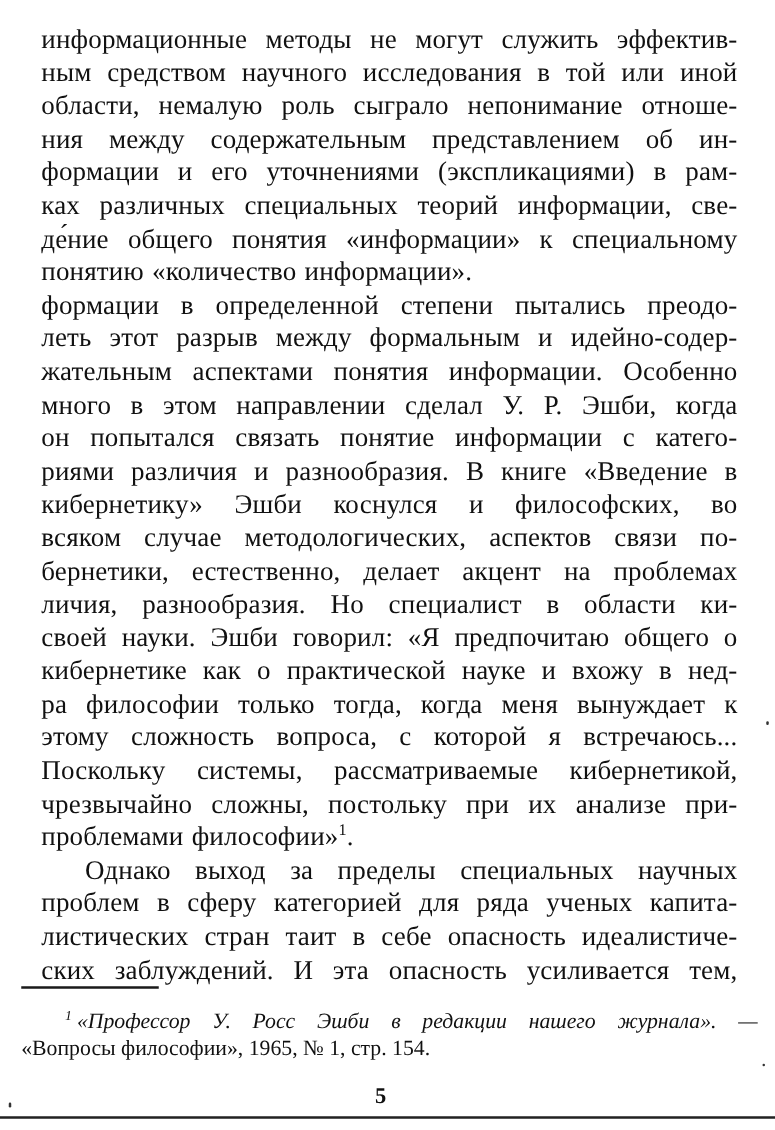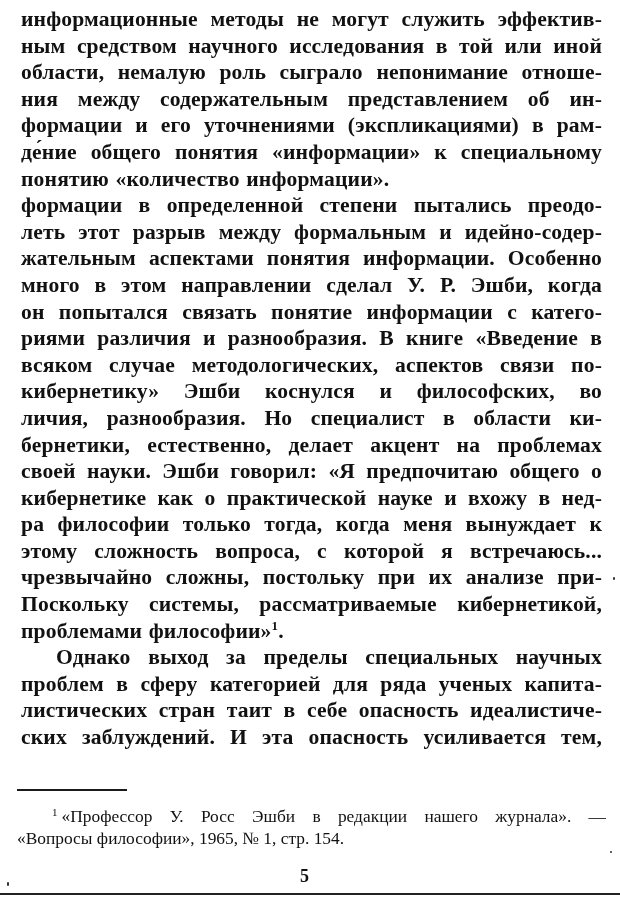--- a/index.html
+++ b/index.html
@@ -19,25 +19,24 @@
     position: absolute;
     left: 17px;
     top: 0px;
     width: 589px;
   }
   .body-text {
     font-size: 21.6px;
     line-height: 26.6px;
     text-align: justify;
     text-align-last: auto;
-    margin: 4px;
+    margin: 16px;
     padding-top: 2px;
     letter-spacing: 0.15px;
     word-spacing: 1px;
-    font-weight: bold;
   }
   .line {
     display: block;
     text-align: justify;
     text-align-last: justify;
     white-space: nowrap;
     height: 26.6px;
     overflow: visible;
   }
   .line.last {
@@ -68,20 +67,21 @@
     top: 805px;
     width: 589px;
     font-size: 17.4px;
     line-height: 22px;
   }
   .footnote .line {
     height: 22px;
   }
   .footnote .fn-indent {
     padding-left: 35px;
+    font-style: italic;
   }
   .fn-num {
     font-size: 11px;
     vertical-align: 6px;
     line-height: 0;
     margin-right: 4px;
   }
   .page-number {
     position: absolute;
     left: 300px;
@@ -108,39 +108,40 @@
 <body>
 
 <div class="page">
   <div class="body-text">
 
     <span class="line">информационные методы не могут служить эффектив-</span>
     <span class="line">ным средством научного исследования в той или иной</span>
     <span class="line">области, немалую роль сыграло непонимание отноше-</span>
     <span class="line">ния между содержательным представлением об ин-</span>
     <span class="line">формации и его уточнениями (экспликациями) в рам-</span>
+    <span class="line">ках различных специальных теорий информации, све-</span>
     <span class="line">де́ние общего понятия «информации» к специальному</span>
     <span class="line last">понятию «количество информации».</span>
 
     <span class="line">формации в определенной степени пытались преодо-</span>
     <span class="line">леть этот разрыв между формальным и идейно-содер-</span>
     <span class="line">жательным аспектами понятия информации. Особенно</span>
     <span class="line">много в этом направлении сделал У. Р. Эшби, когда</span>
     <span class="line">он попытался связать понятие информации с катего-</span>
     <span class="line">риями различия и разнообразия. В книге «Введение в</span>
+    <span class="line">кибернетику» Эшби коснулся и философских, во</span>
     <span class="line">всяком случае методологических, аспектов связи по-</span>
-    <span class="line">кибернетику» Эшби коснулся и философских, во</span>
+    <span class="line">бернетики, естественно, делает акцент на проблемах</span>
     <span class="line">личия, разнообразия. Но специалист в области ки-</span>
-    <span class="line">бернетики, естественно, делает акцент на проблемах</span>
     <span class="line">своей науки. Эшби говорил: «Я предпочитаю общего о</span>
     <span class="line">кибернетике как о практической науке и вхожу в нед-</span>
     <span class="line">ра философии только тогда, когда меня вынуждает к</span>
     <span class="line">этому сложность вопроса, с которой я встречаюсь...</span>
+    <span class="line">Поскольку системы, рассматриваемые кибернетикой,</span>
     <span class="line">чрезвычайно сложны, постольку при их анализе при-</span>
-    <span class="line">Поскольку системы, рассматриваемые кибернетикой,</span>
     <span class="line last"><span>проблемами философии»</span><sup>1</sup><span>.</span></span>
 
     <span class="line indent">Однако выход за пределы специальных научных</span>
     <span class="line">проблем в сферу категорией для ряда ученых капита-</span>
     <span class="line">листических стран таит в себе опасность идеалистиче-</span>
     <span class="line">ских заблуждений. И эта опасность усиливается тем,</span>
   </div>
 </div>
 
 <div class="footnote-rule"></div>

